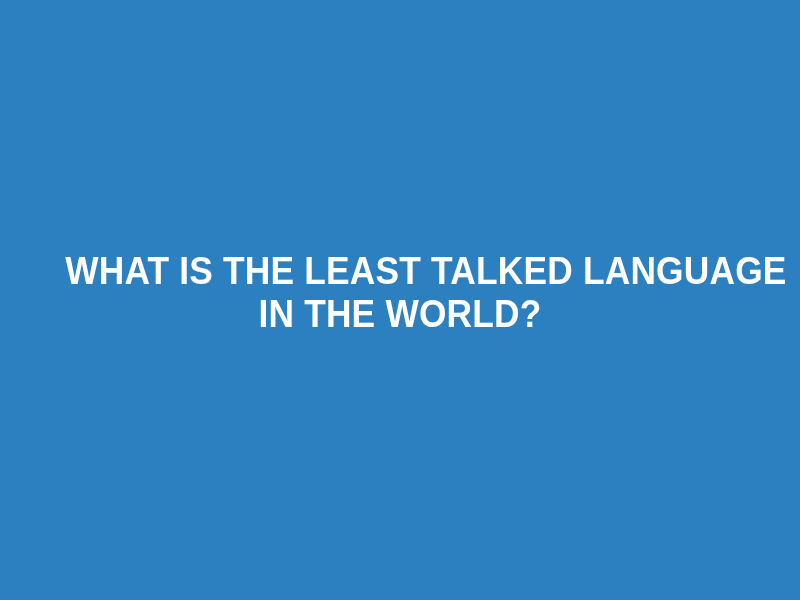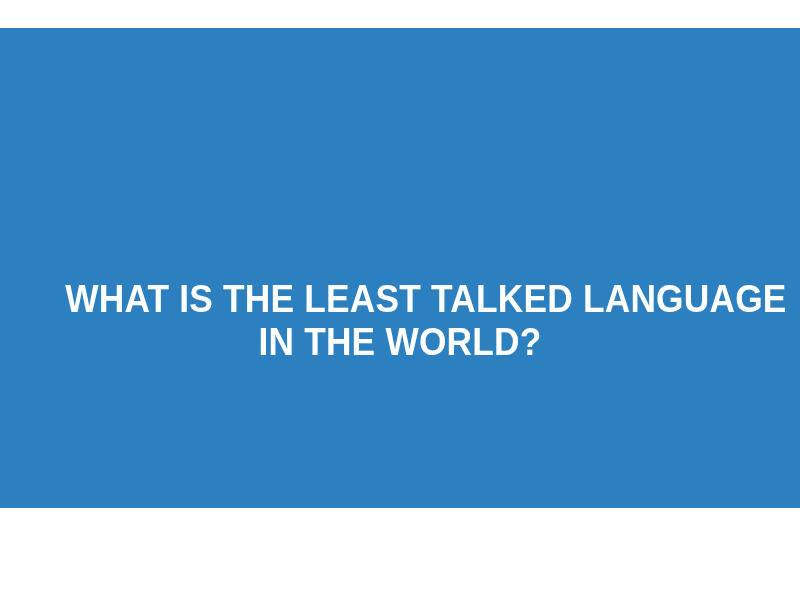--- a/index.html
+++ b/index.html
@@ -14,26 +14,25 @@
     overflow: hidden;
     font-family: "Liberation Sans", sans-serif;
     background: #ffffff;
   }
 
   
   .banner {
     position: relative;
     box-sizing: border-box;
     width: 800px;
-    height: 480px;
+    height: 600px;
     background-color: #2c80bf;
     display: flex;
     align-items: flex-start;
     justify-content: center;
-    margin-top: 28px;
   }
 
   
   .headline-block {
     position: absolute;
     top: 250px;
     left: 0;
     width: 800px;
     padding: 0 40px;
     box-sizing: border-box;

